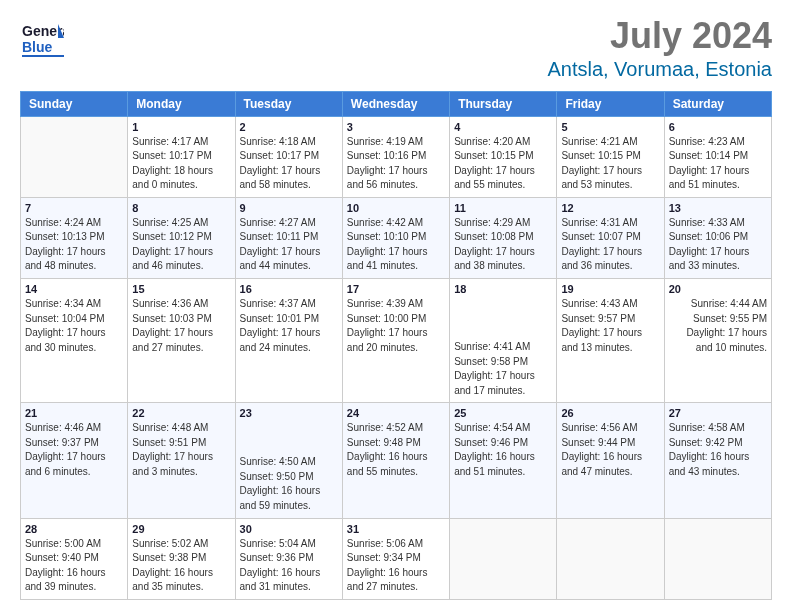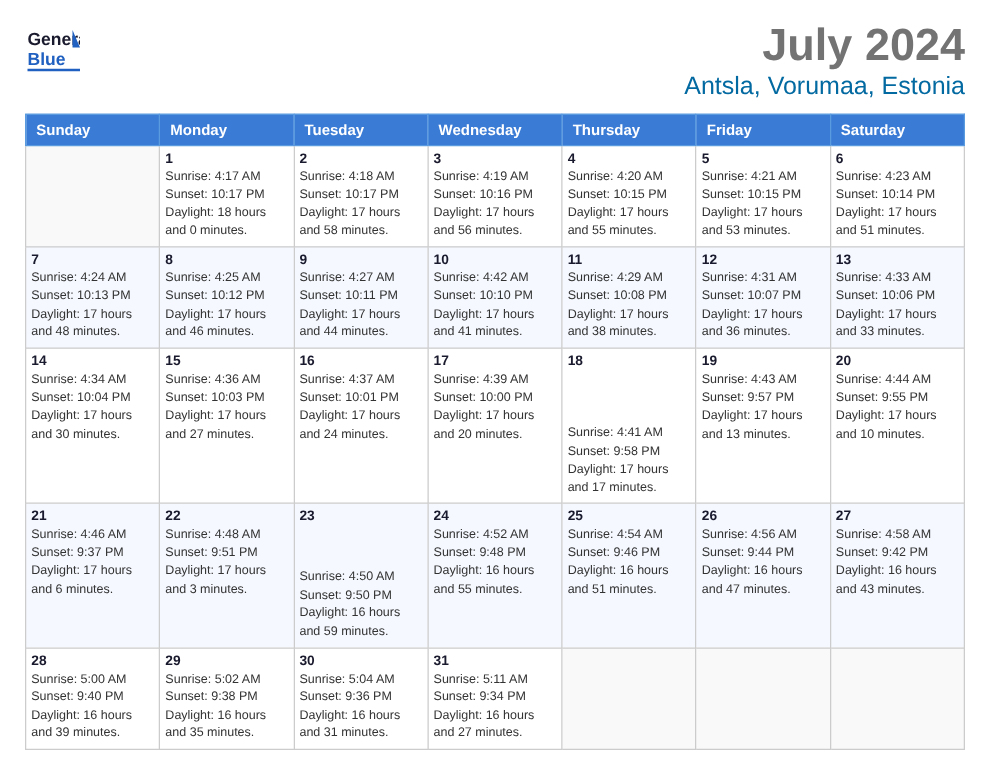--- a/index.html
+++ b/index.html
@@ -251,21 +251,21 @@
           </td>
           <td>
             <span class="day-number">19</span>
             <div class="day-info" style="white-space: pre-line;">Sunrise: 4:43 AM
 Sunset: 9:57 PM
 Daylight: 17 hours
 and 13 minutes.</div>
           </td>
           <td>
             <span class="day-number">20</span>
-            <div class="day-info" style="white-space: pre-line;">Sunrise: 4:44 AM
+            <div class="day-info" style="white-space: pre-line; text-align: right;">Sunrise: 4:44 AM
 Sunset: 9:55 PM
 Daylight: 17 hours
 and 10 minutes.</div>
           </td>
         </tr>
         <tr>
           <td>
             <span class="day-number">21</span>
             <div class="day-info" style="white-space: pre-line;">Sunrise: 4:46 AM
 Sunset: 9:37 PM
@@ -332,21 +332,21 @@
           </td>
           <td>
             <span class="day-number">30</span>
             <div class="day-info" style="white-space: pre-line;">Sunrise: 5:04 AM
 Sunset: 9:36 PM
 Daylight: 16 hours
 and 31 minutes.</div>
           </td>
           <td>
             <span class="day-number">31</span>
-            <div class="day-info" style="white-space: pre-line;">Sunrise: 5:11 AM
+            <div class="day-info" style="white-space: pre-line;">Sunrise: 5:06 AM
 Sunset: 9:34 PM
 Daylight: 16 hours
 and 27 minutes.</div>
           </td>
           <td class="empty-cell"></td>
           <td class="empty-cell"></td>
           <td class="empty-cell"></td>
         </tr>
       </tbody>
   </table>

